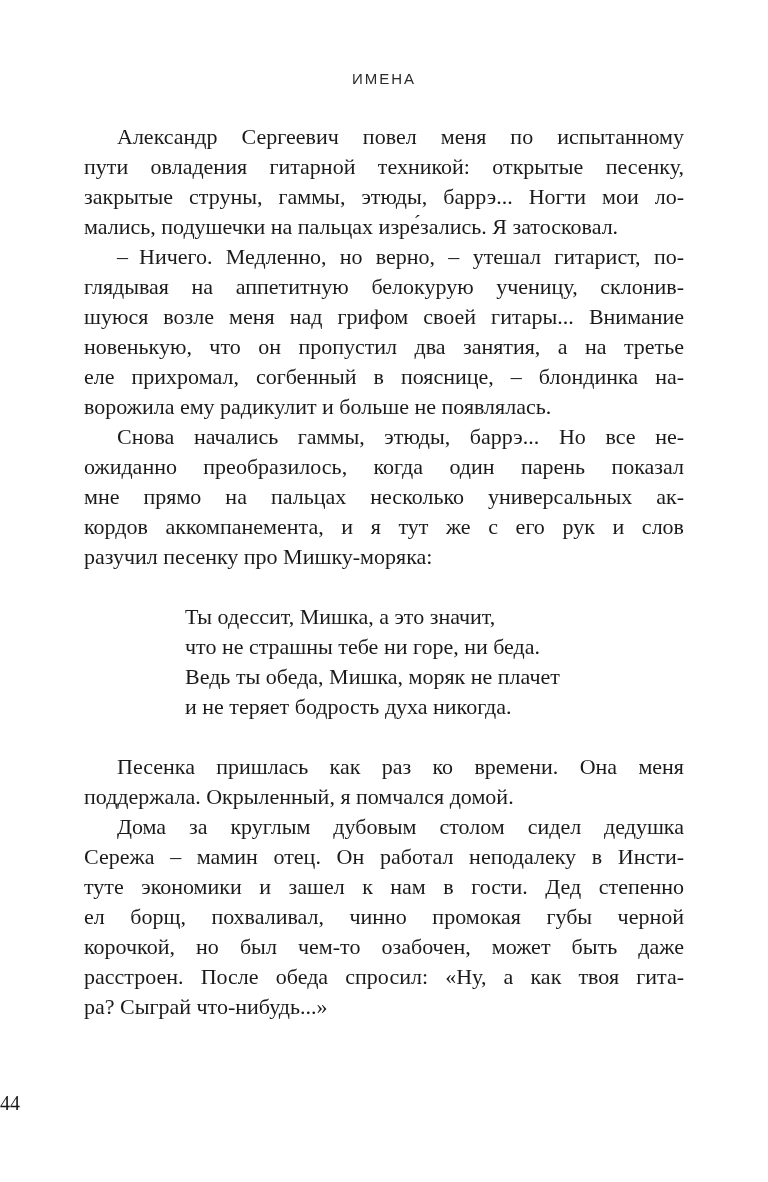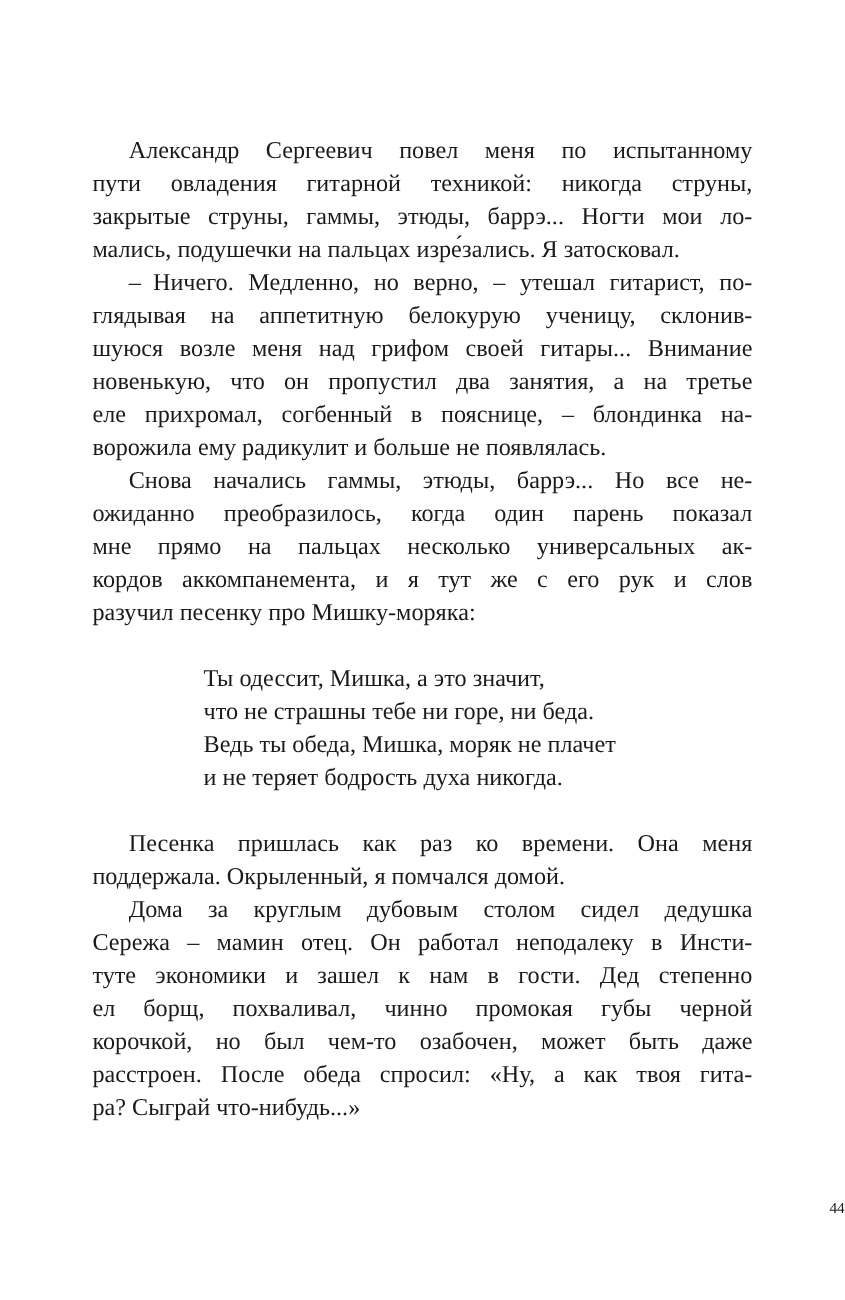--- a/index.html
+++ b/index.html
@@ -58,36 +58,37 @@
   .verse .line {
     text-align: center;
     text-align-last: left;
     white-space: nowrap;
   }
   .folio {
     position: absolute;
     top: 1092px;
     left: 0;
     right: 0;
-    text-align: right;
-    font-size: 14px;
+    text-align: left;
+    font-size: 20px;
     color: #1a1a1a;
   }
 </style>
 </head>
 <body>
 
 <div class="page">
 
+  <div class="running-head">ИМЕНА</div>
 
   <div class="text-block">
 
     <div class="paragraph">
       <div class="line indent">Александр Сергеевич повел меня по испытанному</div>
-      <div class="line">пути овладения гитарной техникой: никогда струны,</div>
+      <div class="line">пути овладения гитарной техникой: открытые песенку,</div>
       <div class="line">закрытые струны, гаммы, этюды, баррэ... Ногти мои ло-</div>
       <div class="line para-end">мались, подушечки на пальцах изре́зались. Я затосковал.</div>
     </div>
 
     <div class="paragraph">
       <div class="line indent">– Ничего. Медленно, но верно, – утешал гитарист, по-</div>
       <div class="line">глядывая на аппетитную белокурую ученицу, склонив-</div>
       <div class="line">шуюся возле меня над грифом своей гитары... Внимание</div>
       <div class="line">новенькую, что он пропустил два занятия, а на третье</div>
       <div class="line">еле прихромал, согбенный в пояснице, – блондинка на-</div>

